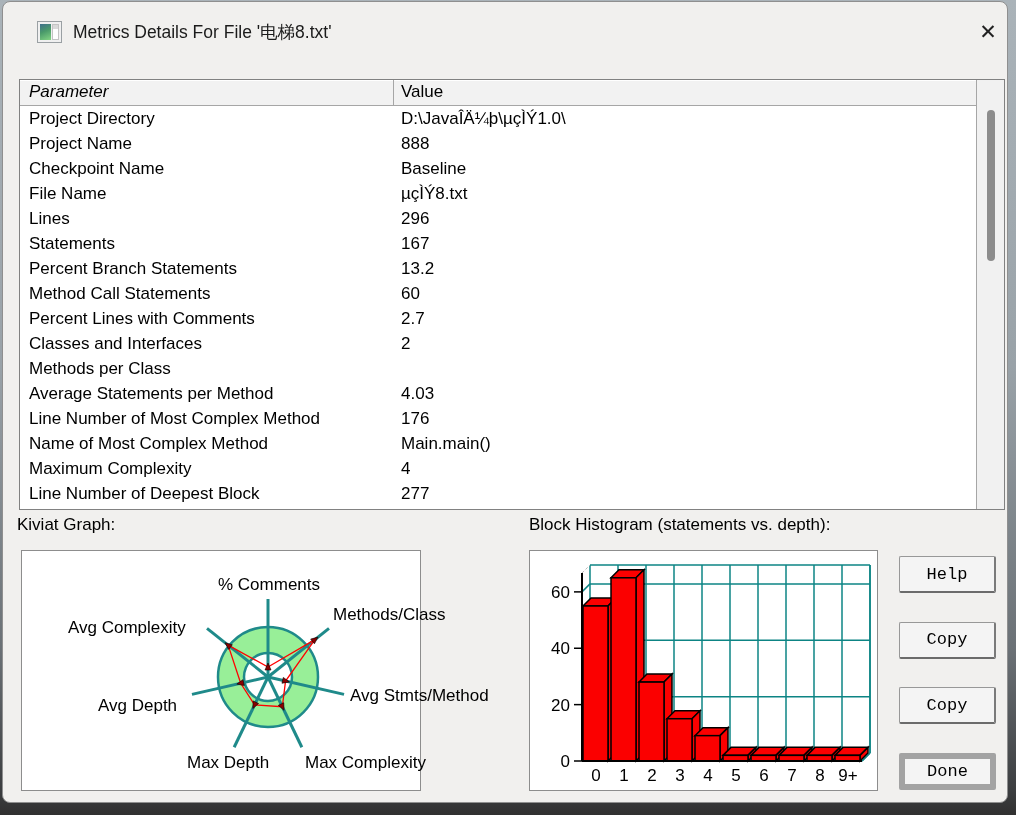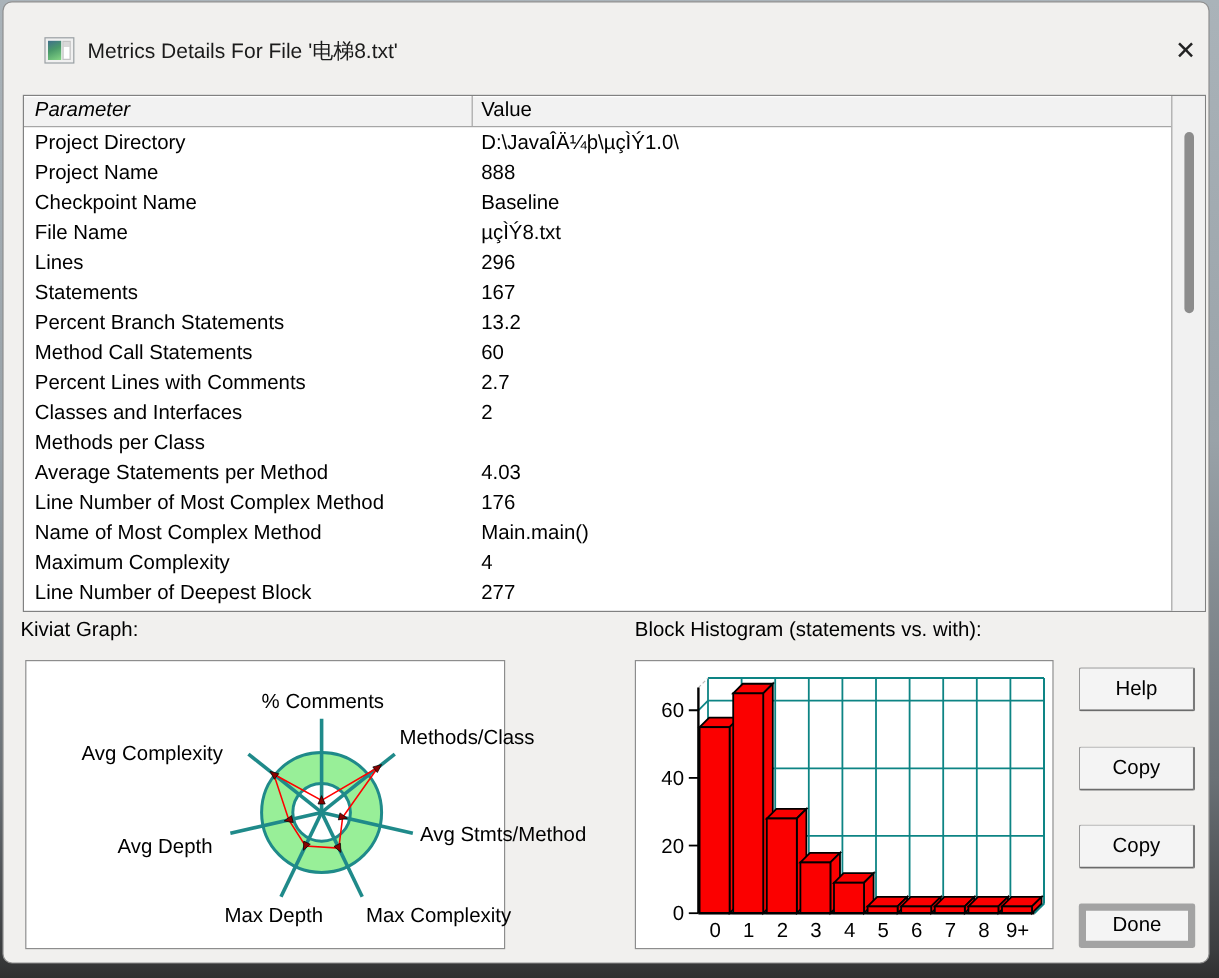--- a/index.html
+++ b/index.html
@@ -7,21 +7,21 @@
   body {
     position:relative; overflow:hidden;
     font-family:"Liberation Sans", sans-serif; color:#000;
     background:linear-gradient(180deg,#aab3b9 0%,#99a2a8 45%,#6a7075 80%,#3c3e40 97%,#303030 100%);
   }
   .dialog {
     position:absolute; left:2px; top:1px; width:1006px; height:802px;
     background:#f1f0ee; border:1px solid #8f8f8f; border-radius:8px;
   }
   
-  .titlebar { position:absolute; left:0; top:12px; width:100%; height:56px;text-decoration:underline; }
+  .titlebar { position:absolute; left:0; top:2px; width:100%; height:56px;text-decoration:underline; }
   .app-icon {
     position:absolute; left:34px; top:17px; width:25px; height:22px;
     border:1px solid #9aa0a3; background:#f0f0f0; display:flex; padding:2px;
   }
   .app-icon .scr { flex:1; background:linear-gradient(155deg,#3f6f8c 0%,#4a9a6a 45%,#84d584 100%); }
   .app-icon .bar { width:7px; margin-left:1px; border:1px solid #c4c4c4;
     background:linear-gradient(#d9d9d9 0 30%,#ffffff 30%); }
   .title-text { position:absolute; left:70px; top:0; line-height:56px; font-size:17.5px; color:#1b1b1b; white-space:nowrap; }
   .close-btn {
     position:absolute; left:966px; top:10px; width:38px; height:36px;
@@ -58,21 +58,21 @@
   .panel { position:absolute; background:#fff; border:1px solid #8d8d8d; }
   #kiviat-panel { left:18px; top:548px; width:400px; height:241px; }
   #histogram-panel { left:526px; top:548px; width:349px; height:241px; }
   .panel svg { display:block; }
   
   .button-stack {
     position:absolute; left:896px; top:554px; width:97px; height:234px;
     display:flex; flex-direction:column; justify-content:space-between;
   }
   .btn {
-    height:37px; width:97px; font-family:Liberation Sans, sans-serif; font-size:17px; color:#000;
+    height:37px; width:97px; font-family:Liberation Mono, monospace; font-size:17px; color:#000;
     background:#f4f4f4; border:1px solid #989898; border-radius:2px;
     border-bottom:2px solid #6b6b6b; border-right:2px solid #7a7a7a; cursor:default;
   }
   .btn.default { border:6px solid #a3a3a3; }
   svg text { font-family:"Liberation Sans",sans-serif; }
 </style>
 </head>
 <body>
 
 <div class="dialog">
@@ -184,21 +184,21 @@
         <text x="247" y="39" text-anchor="middle" font-size="17" fill="#000">% Comments</text>
         <text x="311" y="69" text-anchor="start" font-size="17" fill="#000">Methods/Class</text>
         <text x="328" y="150" text-anchor="start" font-size="17" fill="#000">Avg Stmts/Method</text>
         <text x="283" y="217" text-anchor="start" font-size="17" fill="#000">Max Complexity</text>
         <text x="165" y="217" text-anchor="start" font-size="17" fill="#000">Max Depth</text>
         <text x="76" y="160" text-anchor="start" font-size="17" fill="#000">Avg Depth</text>
         <text x="46" y="82" text-anchor="start" font-size="17" fill="#000">Avg Complexity</text>
       </svg>
     </div>
 
-  <div class="section-label" id="histogram-label">Block Histogram (statements vs. with):</div>
+  <div class="section-label" id="histogram-label">Block Histogram (statements vs. depth):</div>
   <div class="panel" id="histogram-panel">
       <svg width="347" height="239" viewBox="0 0 347 239">
         <line x1="60" y1="14" x2="340" y2="14" stroke="#0d8484" stroke-width="1.5"></line>
         <line x1="340" y1="14" x2="340" y2="202" stroke="#0d8484" stroke-width="1.5"></line>
         <line x1="340" y1="202" x2="332" y2="210" stroke="#0d8484" stroke-width="1.5"></line>
         <line x1="60" y1="14" x2="60" y2="202" stroke="#0d8484" stroke-width="1.5"></line>
         <line x1="60" y1="202" x2="52" y2="210" stroke="#0d8484" stroke-width="1.5"></line>
         <line x1="88" y1="14" x2="88" y2="202" stroke="#0d8484" stroke-width="1.5"></line>
         <line x1="88" y1="202" x2="80" y2="210" stroke="#0d8484" stroke-width="1.5"></line>
         <line x1="116" y1="14" x2="116" y2="202" stroke="#0d8484" stroke-width="1.5"></line>

